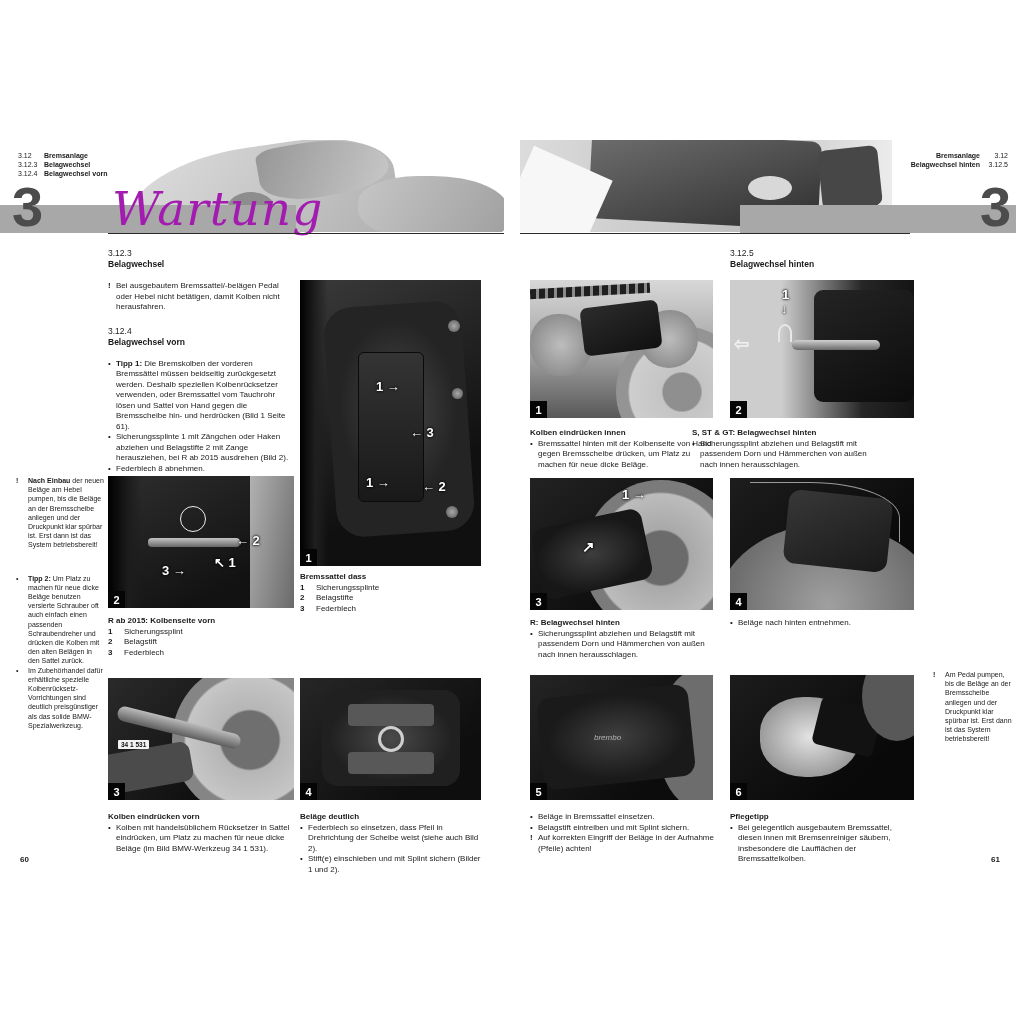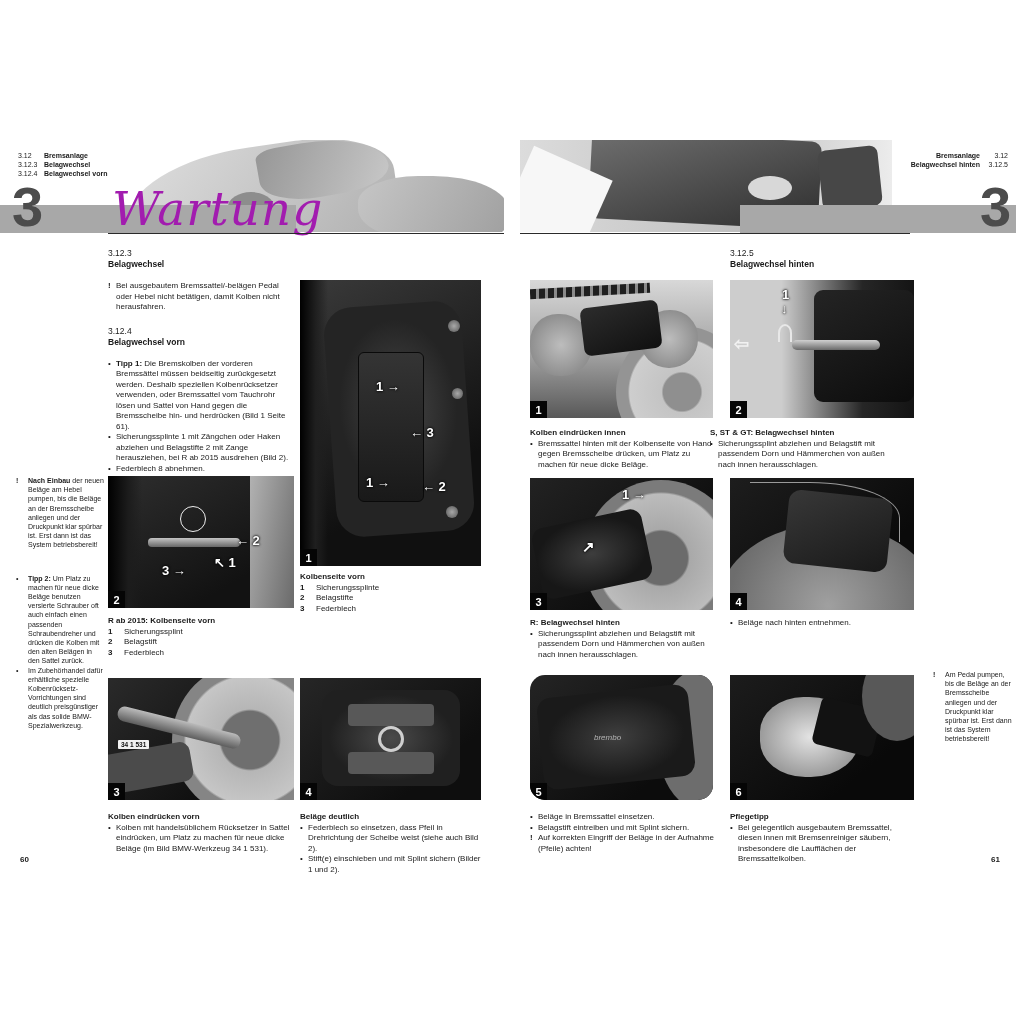--- a/index.html
+++ b/index.html
@@ -151,21 +151,21 @@
     <div class="deco" style="left:148px;top:40px;width:12px;height:12px;border-radius:50%;background:radial-gradient(circle,#a8a8a8,#565656);"></div>
     <div class="deco" style="left:152px;top:108px;width:11px;height:11px;border-radius:50%;background:radial-gradient(circle,#a8a8a8,#565656);"></div>
     <div class="deco" style="left:146px;top:226px;width:12px;height:12px;border-radius:50%;background:radial-gradient(circle,#a8a8a8,#565656);"></div>
     <div class="co" style="left:76px;top:100px;">1 →</div>
     <div class="co" style="left:110px;top:146px;">← 3</div>
     <div class="co" style="left:66px;top:196px;">1 →</div>
     <div class="co" style="left:122px;top:200px;">← 2</div>
     <div class="badge">1</div>
   </div>
   <div class="cap abs" style="left:300px;top:572px;width:181px;">
-    <div class="ct">Kolbenseite vorn</div>
+    <div class="ct">Bremssattel dass</div>
     <div class="leg">
       <span class="n">1</span>
       <span>Sicherungssplinte</span>
     </div>
     <div class="leg">
       <span class="n">2</span>
       <span>Belagstifte</span>
     </div>
     <div class="leg">
       <span class="n">3</span>
@@ -258,21 +258,21 @@
 
   <div class="photo" style="left:730px;top:280px;width:184px;height:138px;background:linear-gradient(90deg,#cdcdcd 0 28%,#8e8e8e 45%,#262626 72%,#141414);">
     <div class="deco" style="right:0;top:10px;width:100px;height:112px;background:linear-gradient(150deg,#242424,#0c0c0c);border-radius:9px;"></div>
     <div class="deco" style="left:62px;top:60px;width:88px;height:10px;background:linear-gradient(180deg,#d0d0d0,#6a6a6a);border-radius:5px;"></div>
     <div class="deco" style="left:48px;top:44px;width:14px;height:18px;border:2px solid #e8e8e8;border-radius:50% 50% 0 0;border-bottom:none;"></div>
     <div class="co" style="left:52px;top:8px;">1</div>
     <div class="co" style="left:51px;top:22px;">↓</div>
     <div class="co" style="left:4px;top:58px;color:#f1f1f1;font-size:18px;text-shadow:none;">⇦</div>
     <div class="badge">2</div>
   </div>
-  <div class="cap abs" style="left:710px;top:428px;width:186px;">
+  <div class="cap abs" style="left:692px;top:428px;width:186px;">
     <div class="ct">S, ST &amp; GT: Belagwechsel hinten</div>
     <div class="bul">
       <span class="mk">•</span>
       <span>Sicherungssplint abziehen und Belagstift mit passendem Dorn und Hämmerchen von außen nach innen herausschlagen.</span>
     </div>
   </div>
 
   <div class="photo" style="left:530px;top:478px;width:183px;height:132px;background:linear-gradient(140deg,#222,#0d0d0d 70%);">
     <div class="deco" style="right:-26px;top:2px;width:156px;height:156px;border-radius:50%;background:radial-gradient(circle,#6b6b6b 24%,#a9a9a9 26%,#bcbcbc 58%,#7b7b7b 60%);"></div>
     <div class="deco" style="left:6px;top:40px;width:112px;height:72px;background:radial-gradient(closest-side,#3d3d3d,#171717);border-radius:12px;transform:rotate(-12deg);"></div>
@@ -294,21 +294,21 @@
     <div class="deco" style="left:20px;top:4px;width:150px;height:60px;border:1.5px solid #9a9a9a;border-bottom:none;border-left:none;border-radius:0 60% 0 0;"></div>
     <div class="badge">4</div>
   </div>
   <div class="cap abs" style="left:730px;top:618px;width:186px;">
     <div class="bul">
       <span class="mk">•</span>
       <span>Beläge nach hinten entnehmen.</span>
     </div>
   </div>
 
-  <div class="photo" style="left:530px;top:675px;width:183px;height:125px;background:linear-gradient(140deg,#242424,#0c0c0c 75%);border-radius:15px;">
+  <div class="photo" style="left:530px;top:675px;width:183px;height:125px;background:linear-gradient(140deg,#242424,#0c0c0c 75%);">
     <div class="deco" style="right:-30px;top:-6px;width:86px;height:140px;border-radius:50%;background:#6d6d6d;"></div>
     <div class="deco" style="left:10px;top:16px;width:152px;height:92px;background:radial-gradient(closest-side,#3f3f3f,#1a1a1a 90%);border-radius:14px;transform:rotate(-6deg);"></div>
     <div style="position:absolute;left:64px;top:58px;color:#cfcfcf;font-style:italic;font-size:8px;opacity:.8;">brembo</div>
     <div class="badge">5</div>
   </div>
   <div class="cap abs" style="left:530px;top:812px;width:186px;">
     <div class="bul">
       <span class="mk">•</span>
       <span>Beläge in Bremssattel einsetzen.</span>
     </div>

